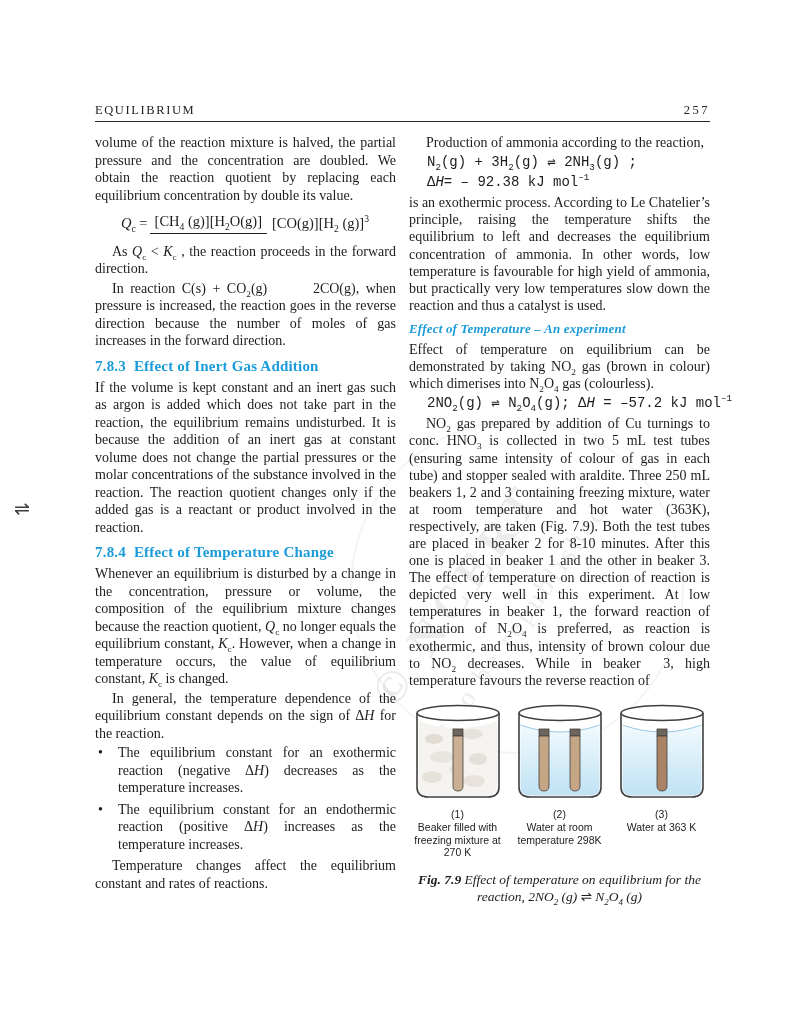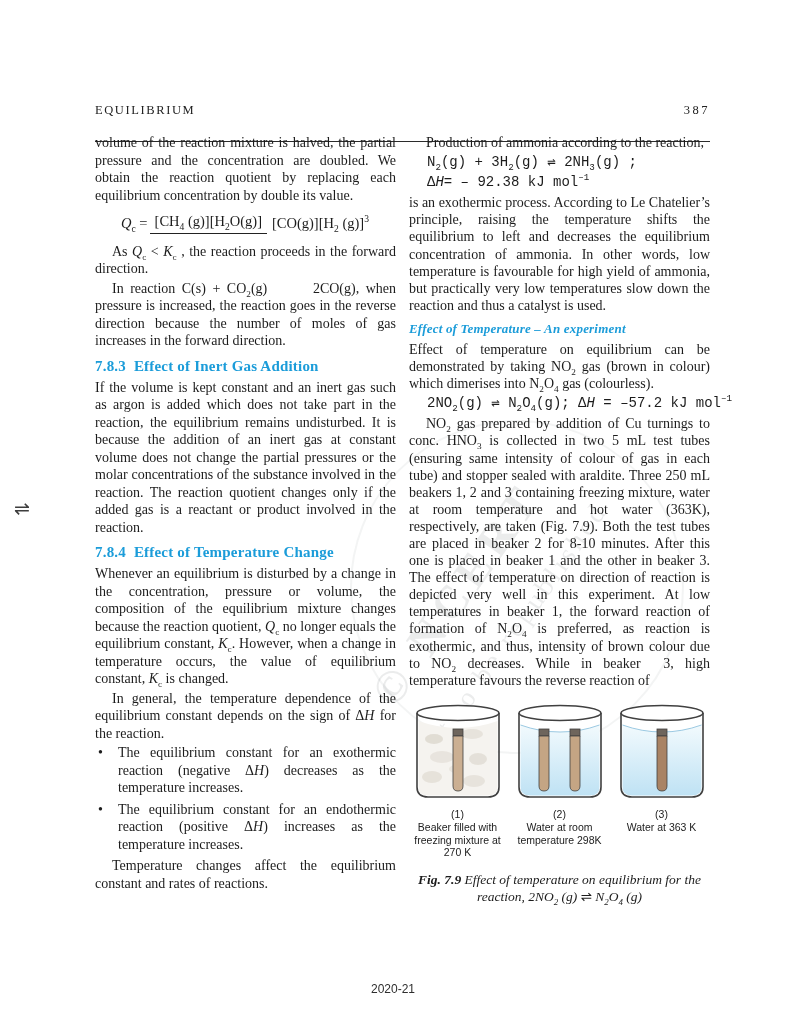--- a/index.html
+++ b/index.html
@@ -6,21 +6,21 @@
   .page{
     position:relative;width:786px;height:1024px;margin:0 auto;
     background:#ffffff;overflow:hidden;
     font-family:"Liberation Serif","DejaVu Serif","DejaVu Sans",serif;
     color:#1c1c1c;
   }
   
   .header{
     position:absolute;top:103px;left:95px;right:76px;
     display:flex;justify-content:space-between;align-items:flex-end;
-    border-bottom:1.4px solid #2b2b2b;padding-bottom:23px;
+    border-bottom:1.4px solid #2b2b2b;padding-bottom:3px;
     font-size:12.5px;letter-spacing:1.6px;color:#222;
   }
   .header .pageno{letter-spacing:2.5px;}
   
   .columns{
     position:absolute;top:134px;left:95px;right:76px;
     display:flex;gap:13px;
   }
   .col{width:301px;flex:0 0 301px;font-size:14px;}
   .col.left{line-height:17.5px;}
@@ -85,21 +85,21 @@
   <div class="wm-circle"></div>
   <div class="watermark">
     <span class="l1">© NCERT</span>
     <span class="l2">not to be republished</span>
   </div>
 
   <div class="margin-sym">⇌</div>
 
   <div class="header">
     <span>EQUILIBRIUM</span>
-    <span class="pageno">387</span>
+    <span class="pageno">257</span>
   </div>
 
   <div class="columns">
 
     <div class="col left">
       <p class="just">volume of the reaction mixture is halved, the partial pressure and the concentration are doubled. We obtain the reaction quotient by replacing each equilibrium concentration by double its value.</p>
 
       <div class="qc-eq">
         <span><i>Q</i><sub>c</sub> =</span>
         <span class="frac">
@@ -226,15 +226,14 @@
       </div>
 
       <div class="figcap">
         <span class="lbl">Fig. 7.9</span>
         <span>Effect of temperature on equilibrium for the reaction, 2NO<sub>2</sub> (g) ⇌ N<sub>2</sub>O<sub>4</sub> (g)</span>
       </div>
 
     </div>
   </div>
 
-  <div class="footer">2020-21</div>
 
 </div>
 
 </body></html>

